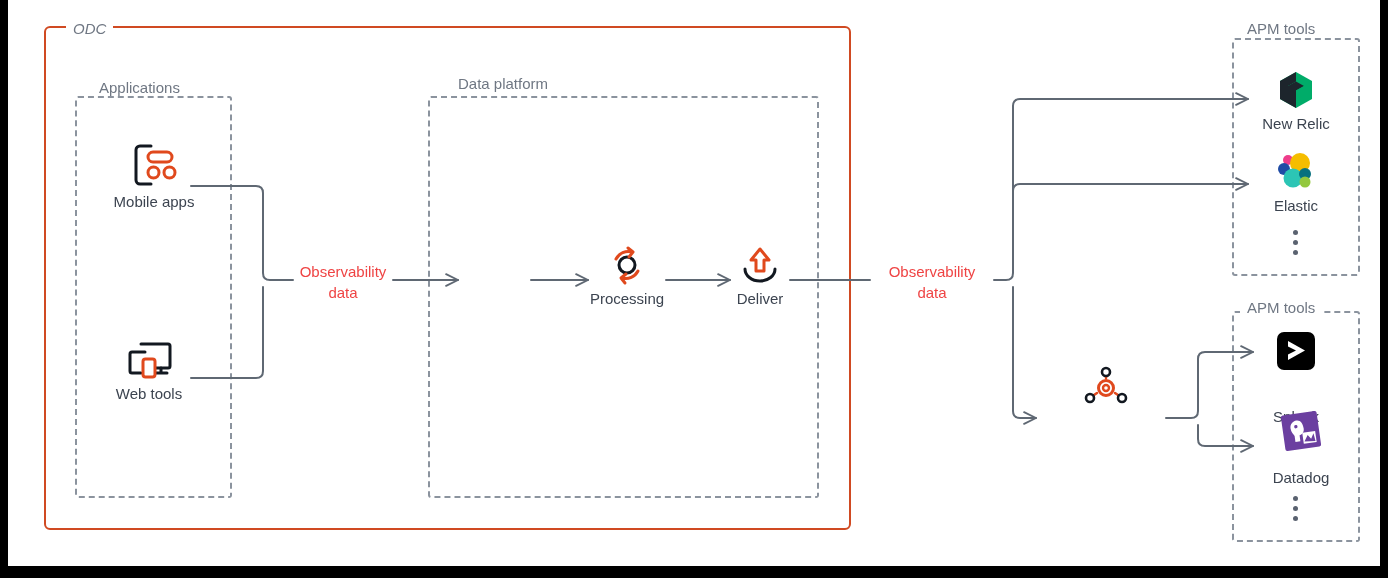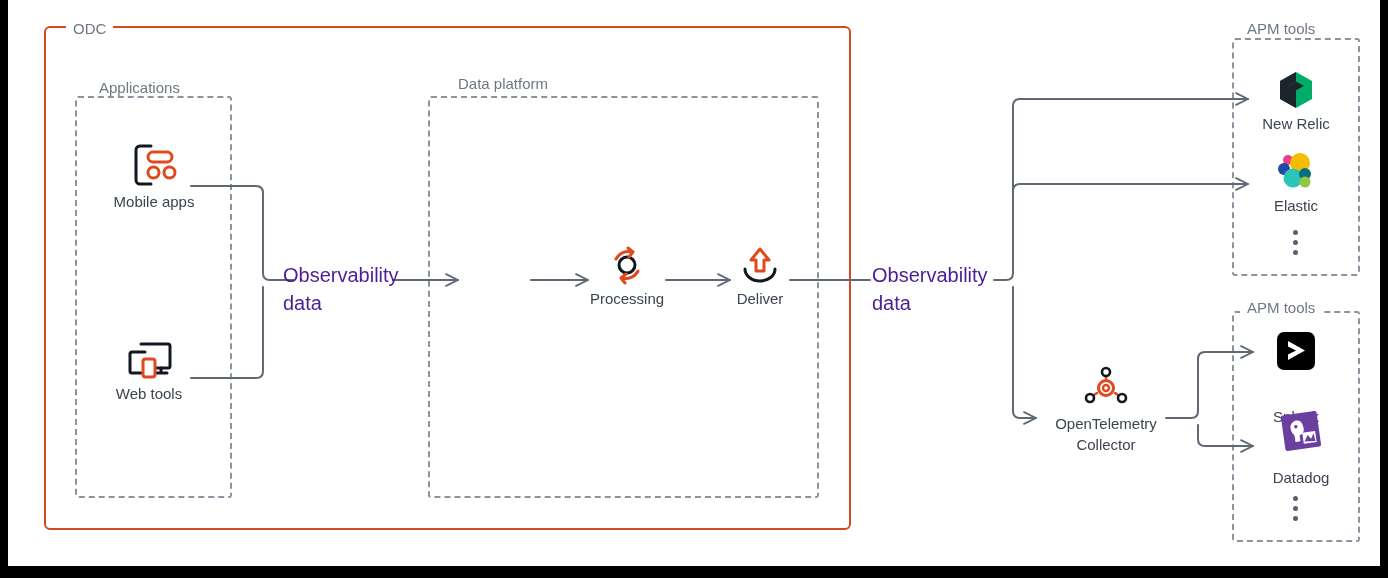--- a/index.html
+++ b/index.html
@@ -6,26 +6,26 @@
   #stage{
     position:relative;width:1388px;height:578px;background:#ffffff;
     box-sizing:border-box;
     border-left:8px solid #000;border-right:8px solid #000;border-bottom:12px solid #000;
     font-family:"Liberation Sans","DejaVu Sans",sans-serif;
     overflow:hidden;
   }
   .abs{position:absolute;}
   .lbl{color:#3c4450;font-size:15px;text-align:center;line-height:1.35;white-space:nowrap;}
   .lbl2{color:#3c4450;font-size:15px;text-align:center;line-height:1.4;}
-  .muted{color:#4c1d95;font-size:20px;text-align:left;line-height:1.4;}
+  .muted{color:#ef4444;font-size:15px;text-align:center;line-height:1.4;}
   .grouptitle{color:#6f7783;font-size:15px;background:#fff;padding:0 7px;}
 
   
   #odc{left:36px;top:26px;width:807px;height:504px;border:2px solid #d04a22;border-radius:6px;box-sizing:border-box;}
-  #odc-title{left:58px;top:20px;}
+  #odc-title{left:58px;top:20px;font-style:italic;}
 
   
   .dashed{border:2px dashed #8b939e;border-radius:3px;box-sizing:border-box;}
   #applications{left:67px;top:96px;width:157px;height:402px;}
   #app-title{left:84px;top:79px;}
   #dataplatform{left:420px;top:96px;width:391px;height:402px;}
   #dp-title{left:443px;top:75px;}
   #apm1{left:1224px;top:38px;width:128px;height:238px;}
   #apm1-title{left:1232px;top:20px;}
   #apm2{left:1224px;top:311px;width:128px;height:231px;}
@@ -138,24 +138,20 @@
 
   <div class="node" style="left:1035px;top:365px;width:126px;">
     <svg class="icon" width="48" height="46" viewBox="0 0 48 46">
       <path d="M24,13 L24,6 M15,28 L9,32 M33,28 L39,32" stroke="#e0491d" stroke-width="2.6" stroke-linecap="round"></path>
       <circle cx="24" cy="23" r="7.5" fill="none" stroke="#e0491d" stroke-width="3"></circle>
       <circle cx="24" cy="23" r="3" fill="none" stroke="#e0491d" stroke-width="2.4"></circle>
       <circle cx="24" cy="7" r="4" fill="#fff" stroke="#121820" stroke-width="2.6"></circle>
       <circle cx="8" cy="33" r="4" fill="#fff" stroke="#121820" stroke-width="2.6"></circle>
       <circle cx="40" cy="33" r="4" fill="#fff" stroke="#121820" stroke-width="2.6"></circle>
     </svg>
-    <div class="cap lbl2">
-      <div>OpenTelemetry</div>
-      <div>Collector</div>
-    </div>
   </div>
 
   <div class="node" style="left:1238px;top:68px;width:100px;">
     <svg class="icon" width="44" height="44" viewBox="0 0 44 44">
       <path d="M22,4 L38,13 L38,31 L22,40 L6,31 L6,13 Z" fill="#00ac69"></path>
       <path d="M22,4 L6,13 L6,31 L14,35.5 L14,18 L22,13.5 Z" fill="#1d252c"></path>
       <path d="M14,18 L14,35.5 L22,40 L22,22.5 L30,18 L22,13.5 Z" fill="#1d252c"></path>
       <path d="M22,22.5 L30,18 L30,27 L22,31.5 Z" fill="#00ac69"></path>
     </svg>
     <div class="cap lbl">New Relic</div>

